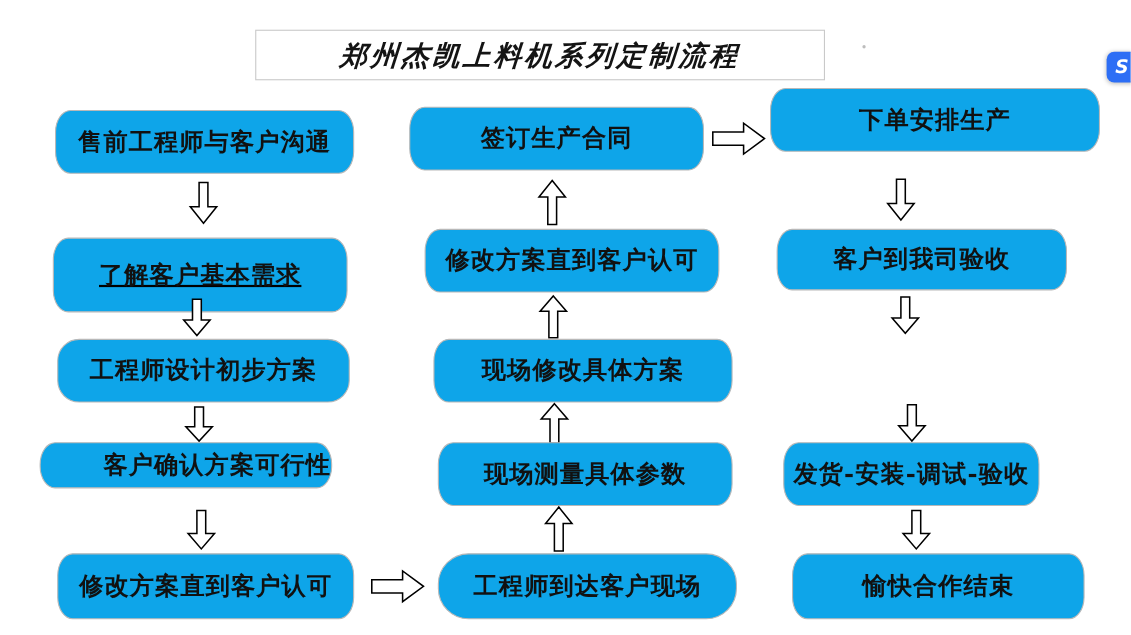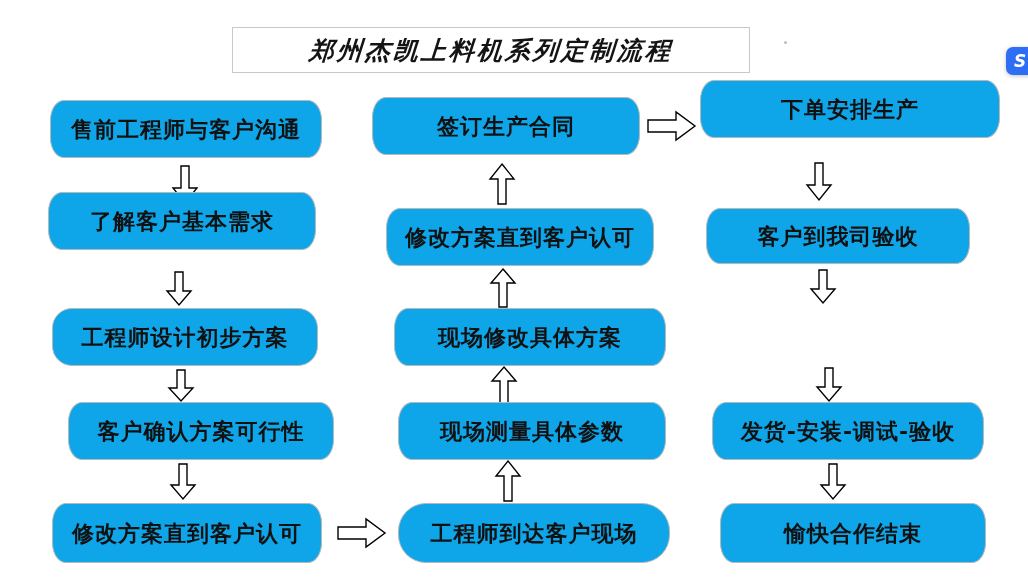--- a/index.html
+++ b/index.html
@@ -125,39 +125,39 @@
 
   <div class="node" style="left:50px;  top:100px; width:272px; height:58px;">
     <span class="node-label">售前工程师与客户沟通</span>
   </div>
   <div class="arrow" style="left:172px; top:166px;">
     <svg width="26" height="38" viewBox="0 0 26 38">
         <path d="M9 0 L17 0 L17 22 L25 22 L13 37 L1 22 L9 22 Z"></path>
       </svg>
   </div>
 
-  <div class="node" style="left:48px;  top:192px; width:268px; height:58px;">
+  <div class="node" style="left:48px;  top:216px; width:268px; height:68px;text-decoration:underline;">
     <span class="node-label">了解客户基本需求</span>
   </div>
   <div class="arrow" style="left:166px; top:272px;">
     <svg width="26" height="34" viewBox="0 0 26 34">
         <path d="M9 0 L17 0 L17 19 L25 19 L13 33 L1 19 L9 19 Z"></path>
       </svg>
   </div>
 
   <div class="node" style="left:52px;  top:308px; width:266px; height:58px;border-radius:20px;">
     <span class="node-label">工程师设计初步方案</span>
   </div>
   <div class="arrow" style="left:168px; top:370px;">
     <svg width="26" height="32" viewBox="0 0 26 32">
         <path d="M9 0 L17 0 L17 18 L25 18 L13 31 L1 18 L9 18 Z"></path>
       </svg>
   </div>
 
-  <div class="node" style="left:68px;  top:402px; width:266px; height:58px;">
+  <div class="node" style="left:36px;  top:402px; width:266px; height:42px;justify-content:flex-end;">
     <span class="node-label">客户确认方案可行性</span>
   </div>
   <div class="arrow" style="left:170px; top:464px;">
     <svg width="26" height="36" viewBox="0 0 26 36">
         <path d="M9 0 L17 0 L17 21 L25 21 L13 35 L1 21 L9 21 Z"></path>
       </svg>
   </div>
 
   <div class="node" style="left:52px;  top:503px; width:270px; height:60px;">
     <span class="node-label">修改方案直到客户认可</span>
@@ -233,21 +233,21 @@
         <path d="M9 0 L17 0 L17 19 L25 19 L13 33 L1 19 L9 19 Z"></path>
       </svg>
   </div>
 
   <div class="arrow" style="left:816px; top:368px;">
     <svg width="26" height="34" viewBox="0 0 26 34">
         <path d="M9 0 L17 0 L17 19 L25 19 L13 33 L1 19 L9 19 Z"></path>
       </svg>
   </div>
 
-  <div class="node" style="left:712px; top:402px; width:272px; height:58px;">
+  <div class="node" style="left:712px; top:402px; width:233px; height:58px;">
     <span class="node-label">发货-安装-调试-验收</span>
   </div>
   <div class="arrow" style="left:820px; top:464px;">
     <svg width="26" height="36" viewBox="0 0 26 36">
         <path d="M9 0 L17 0 L17 21 L25 21 L13 35 L1 21 L9 21 Z"></path>
       </svg>
   </div>
 
   <div class="node" style="left:720px; top:503px; width:266px; height:60px;">
     <span class="node-label">愉快合作结束</span>

